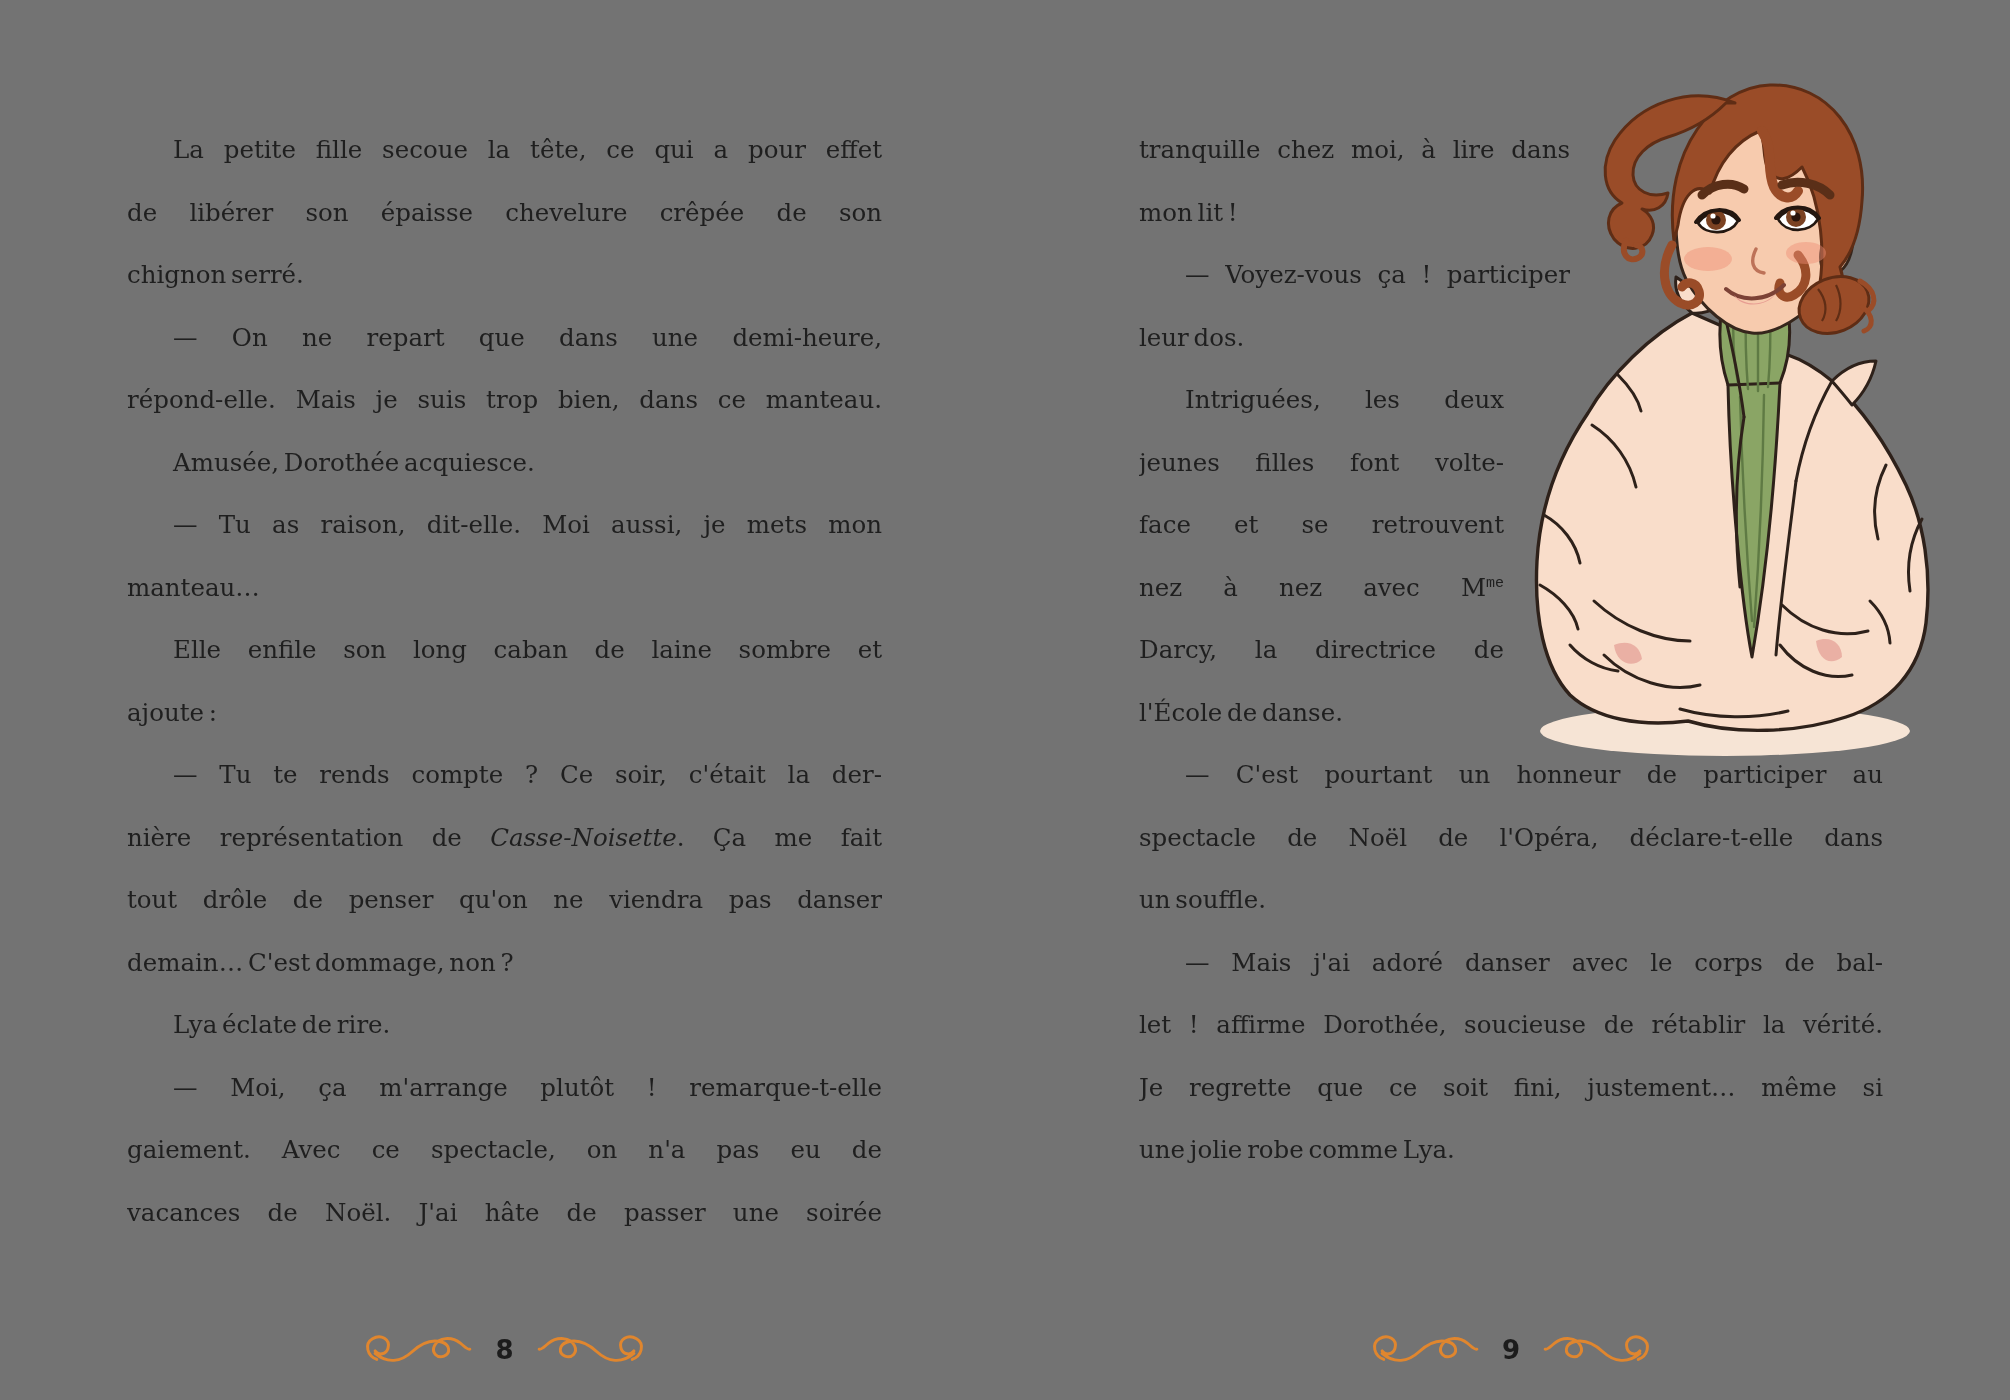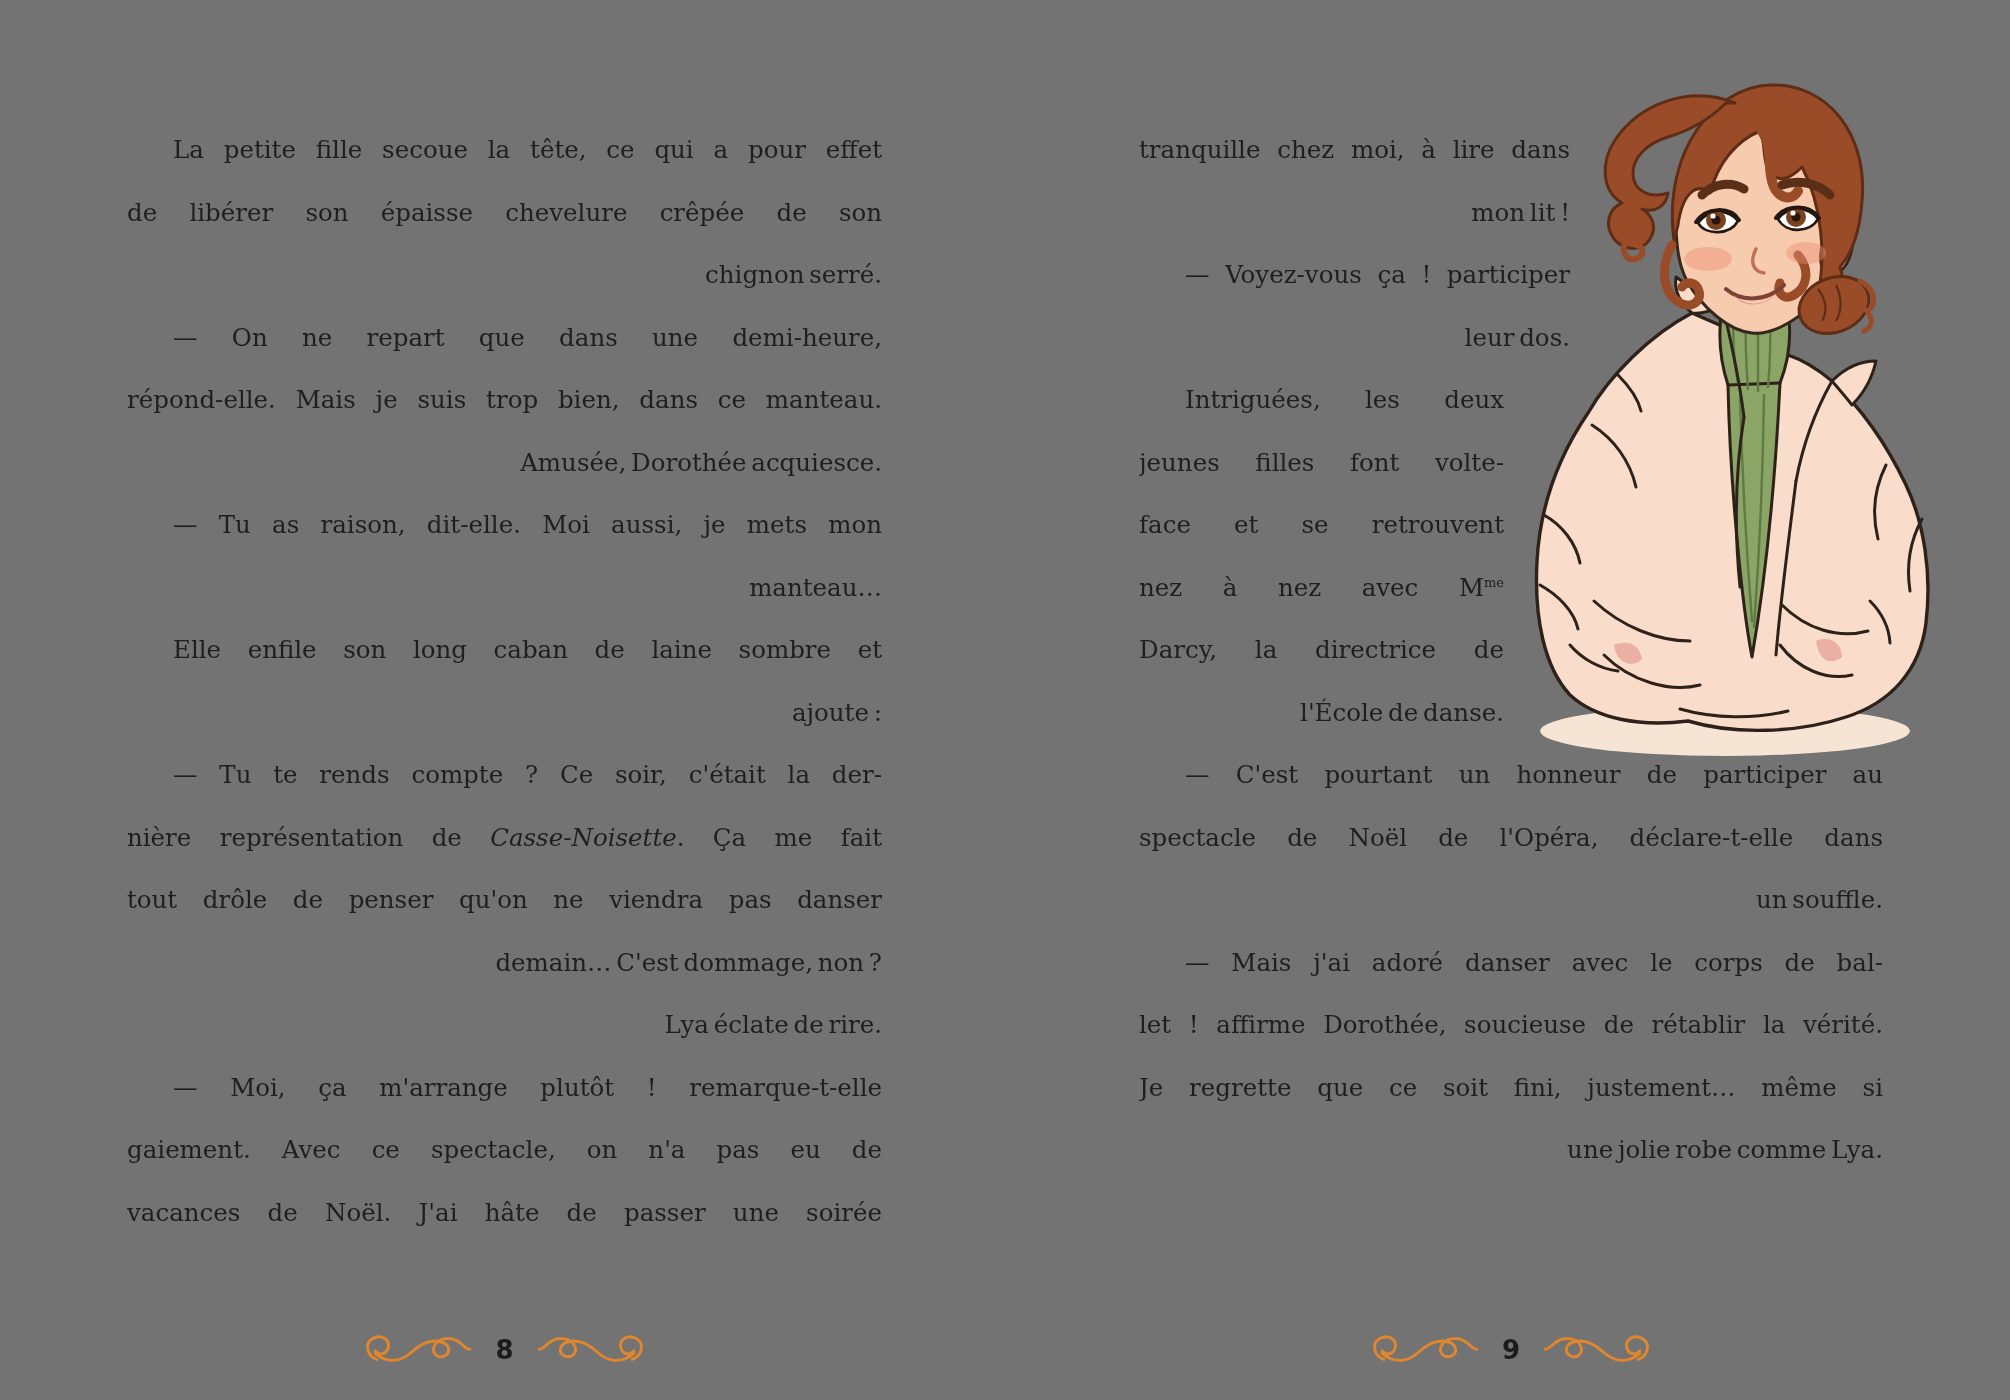--- a/index.html
+++ b/index.html
@@ -1,26 +1,26 @@
 <!DOCTYPE html>
 <html style="--text: #1f1f1f; --ornament: #e0862e; --hair: #9a4c28; --hair-dark: #5f2d15; --skin: #f7cbae; --blush: #ee8f75; --iris: #7b4222; --sweater: #8aa565; --sweater-dark: #5f7a44; --coat: #f9ddca; --line: #2e211a; --lip: #e79d92; --mouth-line: #7c4236; --nose-line: #bd7258; --shadow: #f6e4d5; --pocket-pink: #eab0a4;"><head>
 <meta charset="utf-8">
 <style>
   html,body{margin:0;padding:0;background:#ffffff;}
   #spread{position:relative;width:2010px;height:1400px;background:#737373;overflow:hidden;
           font-family:"DejaVu Serif", serif;color:var(--text,#1f1f1f);}
   .pg{position:absolute;top:119px;font-size:24.5px;word-spacing:-3px;}
   #page-left{left:127px;width:755px;}
   #page-right{left:1139px;width:744px;}
-  .line{height:62.5px;line-height:62.5px;text-align:right;white-space:nowrap;overflow:visible;}
+  .line{height:62.5px;line-height:62.5px;text-align:left;white-space:nowrap;overflow:visible;}
   .line.just{white-space:normal;text-align:justify;text-align-last:justify;overflow:hidden;}
   .line.indent{text-indent:46px;}
   .line.n1{width:431px;}
   .line.n2{width:365px;}
-  sup{font-size:13px;vertical-align:9px;line-height:0;}
+  sup{font-size:15px;vertical-align:9px;line-height:0;font-family:Liberation Mono, monospace;}
   i{}
   .footer{position:absolute;top:1322px;height:56px;display:flex;align-items:center;
           justify-content:center;gap:20px;}
   #footer-left{left:127px;width:755px;}
   #footer-right{left:1139px;width:744px;}
   .page-num{font-family:"DejaVu Sans", sans-serif;font-weight:bold;font-size:26px;color:#1c1c1c;}
   .orn{width:112px;height:36px;display:block;}
   .orn path{fill:none;stroke:var(--ornament,#e0862e);stroke-width:3.4;stroke-linecap:round;}
   #illustration{position:absolute;left:1530px;top:45px;width:420px;height:720px;}
 </style>

